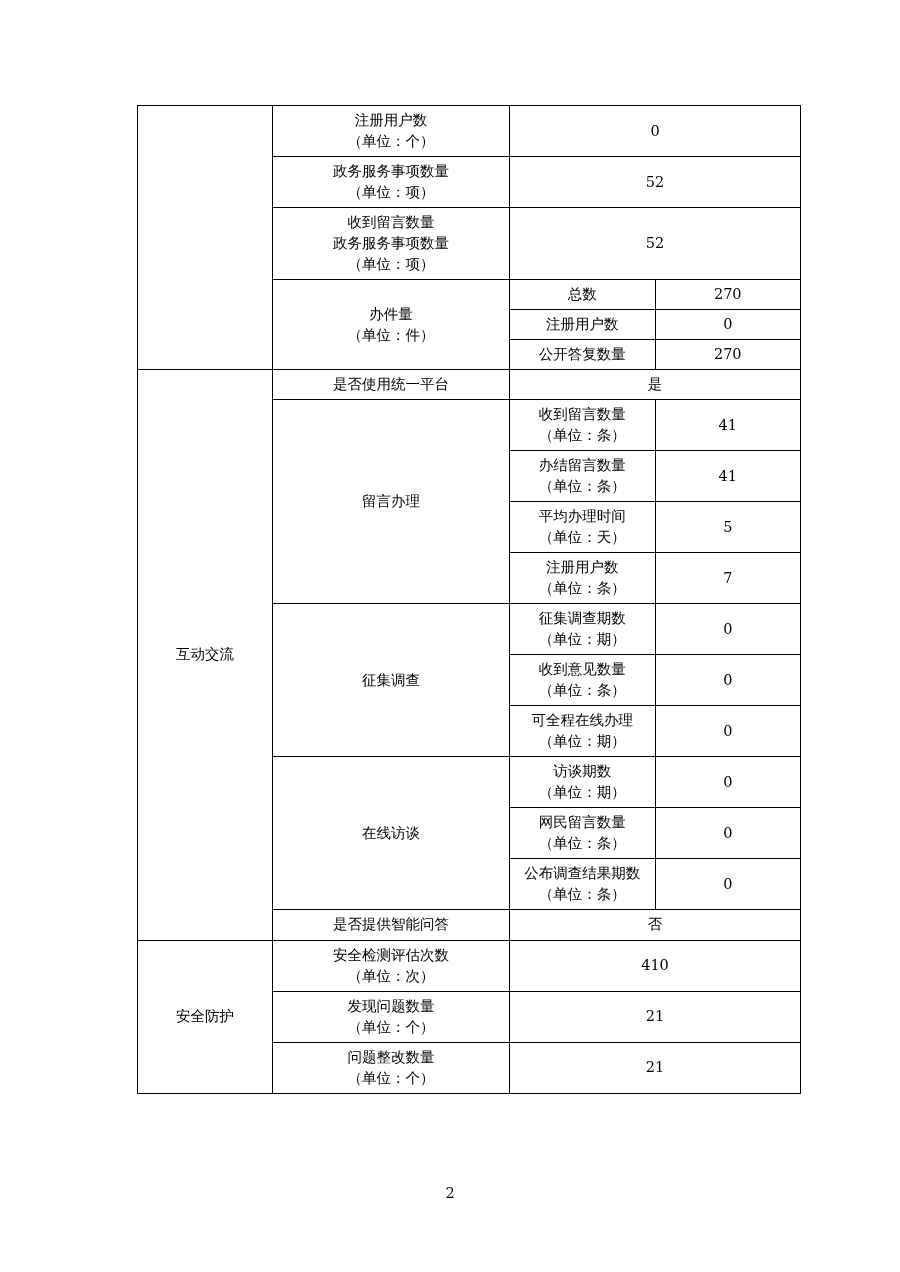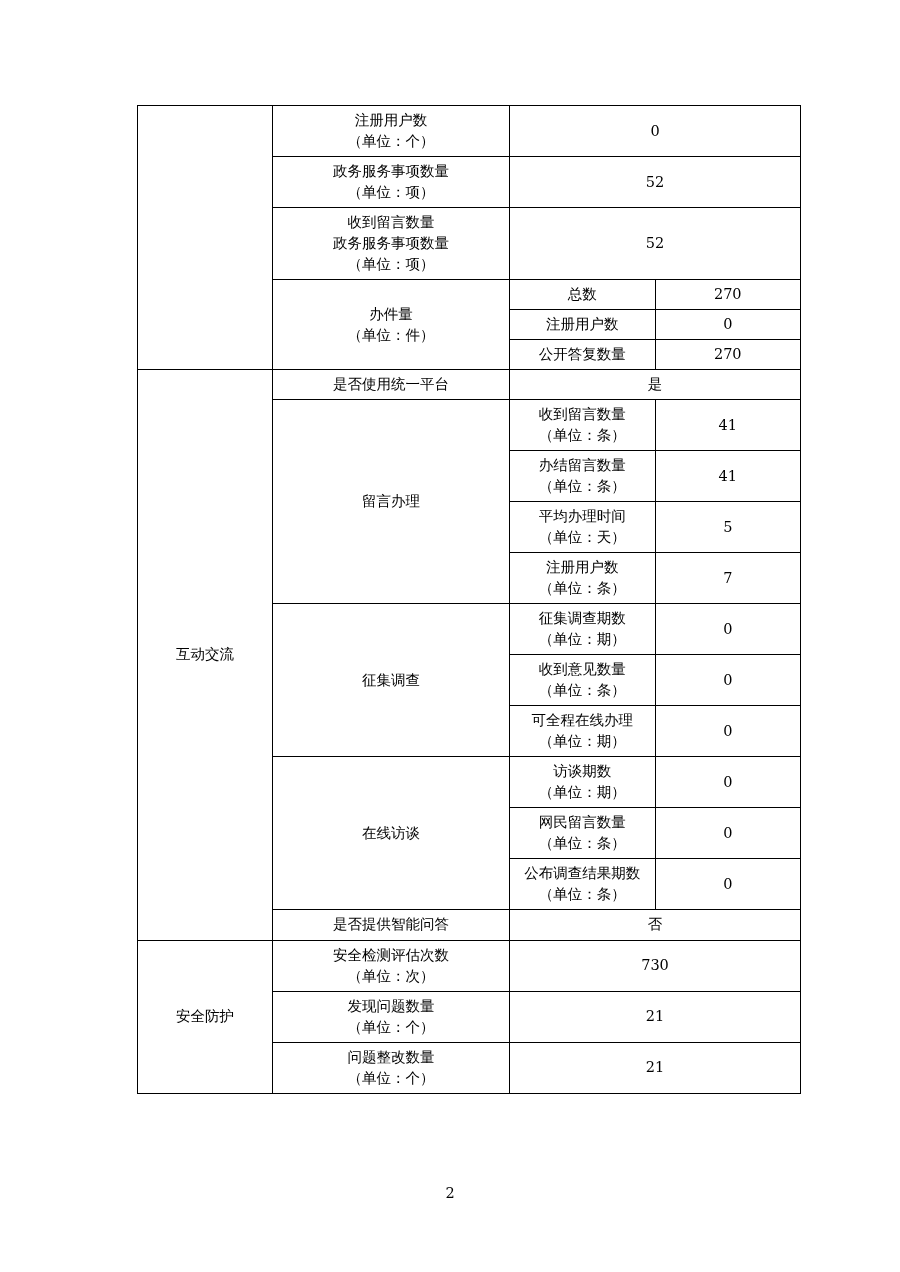--- a/index.html
+++ b/index.html
@@ -208,21 +208,21 @@
         <td class="item">是否提供智能问答</td>
         <td class="valwide" colspan="2">否</td>
       </tr>
 
       <tr>
         <td class="cat" rowspan="3">安全防护</td>
         <td class="item">
           <span class="line">安全检测评估次数</span>
           <span class="line">（单位：次）</span>
         </td>
-        <td class="valwide" colspan="2">730</td>
+        <td class="valwide" colspan="2">410</td>
       </tr>
       <tr>
         <td class="item">
           <span class="line">发现问题数量</span>
           <span class="line">（单位：个）</span>
         </td>
         <td class="valwide" colspan="2">21</td>
       </tr>
       <tr>
         <td class="item">

